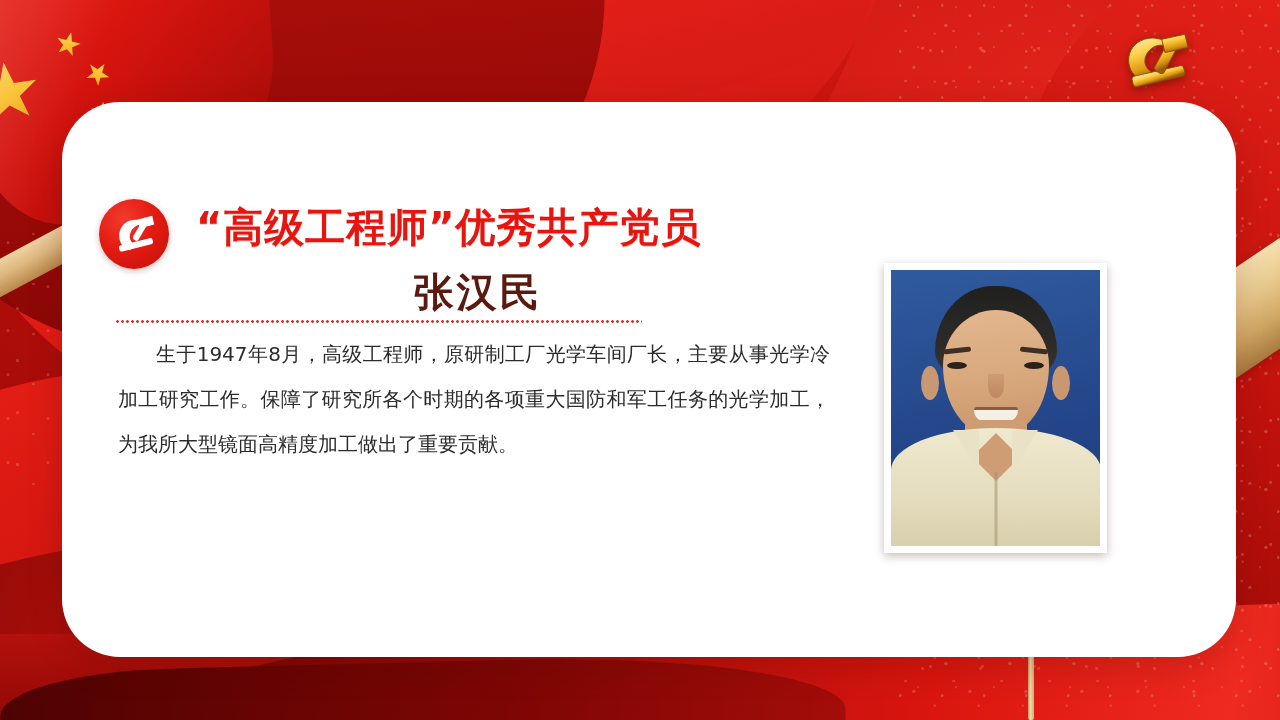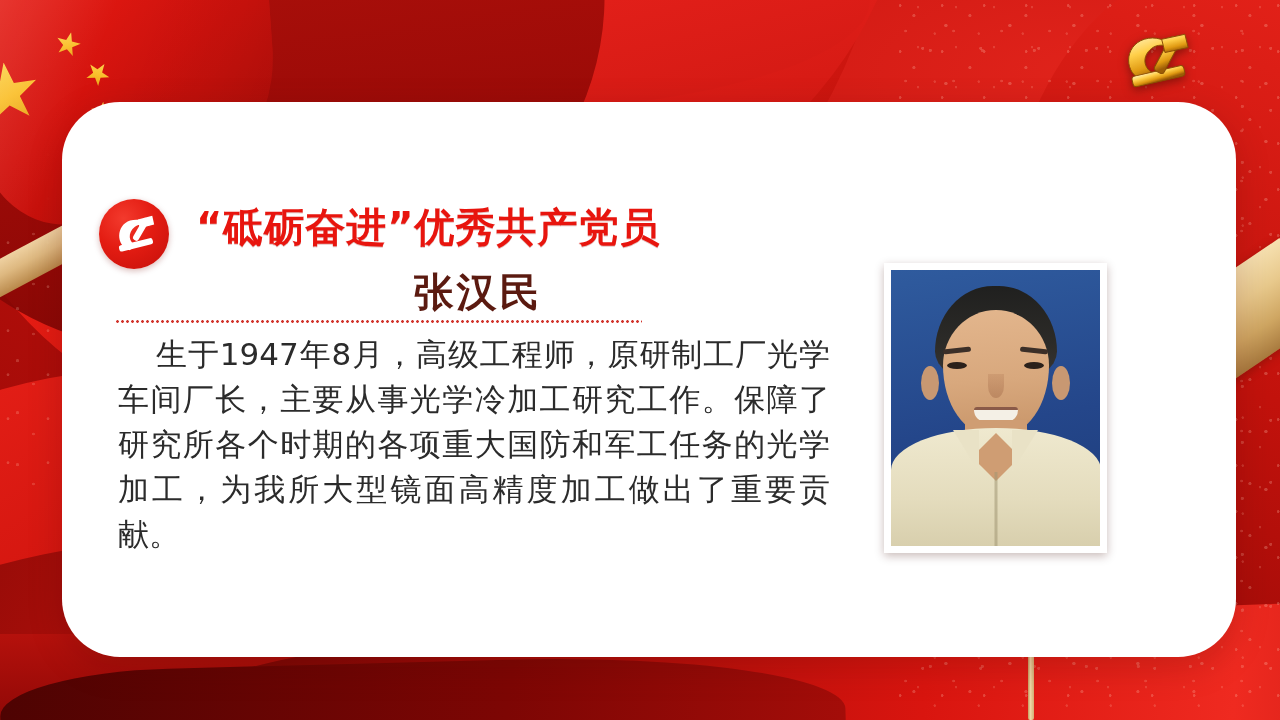--- a/index.html
+++ b/index.html
@@ -200,21 +200,21 @@
     position:absolute; left:115px; top:320px;
     width:527px; height:3px;
     background-image:radial-gradient(circle,#d2342c 0 1.1px, transparent 1.6px);
     background-size:5px 3px; background-repeat:repeat-x;
   }
 
   .body-text{
     position:absolute; left:118px; top:332px;
     width:712px;
     font-family:"DejaVu Sans","Liberation Sans",sans-serif;
-    font-size:31px; line-height:45px;
+    font-size:20px; line-height:45px;
     color:#2b2b2b; text-indent:38px;
     text-align:justify; text-justify:inter-ideograph;
   }
 
   
   .photo-frame{
     position:absolute; left:884px; top:263px;
     width:223px; height:290px;
     background:#fff; padding:7px;
     box-shadow:0 3px 9px rgba(60,10,5,.28);
@@ -346,21 +346,21 @@
     <svg viewBox="0 0 100 100" width="48" height="48">
       <g fill="#ffffff">
         <path d="M40 84 C12 74 12 32 42 22 C58 17 76 22 83 34 C73 29 60 29 52 35 C36 47 38 68 56 75 Z"></path>
         <rect x="18" y="66" width="72" height="13" rx="5" transform="rotate(-14 54 72)"></rect>
         <rect x="58" y="14" width="13" height="52" rx="5" transform="rotate(30 64 40)"></rect>
         <path d="M58 20 L88 12 L92 30 L62 38 Z"></path>
       </g>
     </svg>
   </div>
 
-  <div class="title">“砥砺奋进”优秀共产党员</div>
+  <div class="title">“高级工程师”优秀共产党员</div>
   <div class="name">张汉民</div>
 
   <div class="divider"></div>
 
   <div class="body-text">生于1947年8月，高级工程师，原研制工厂光学车间厂长，主要从事光学冷加工研究工作。保障了研究所各个时期的各项重大国防和军工任务的光学加工，为我所大型镜面高精度加工做出了重要贡献。</div>
 
   <div class="photo-frame">
     <div class="photo">
       <div class="ph-hair"></div>
       <div class="ph-ear l"></div>

